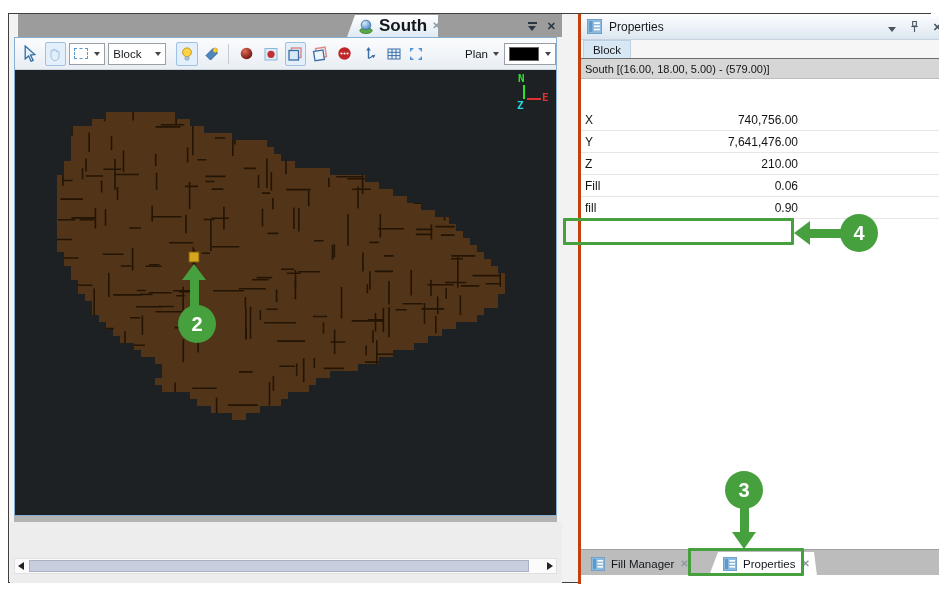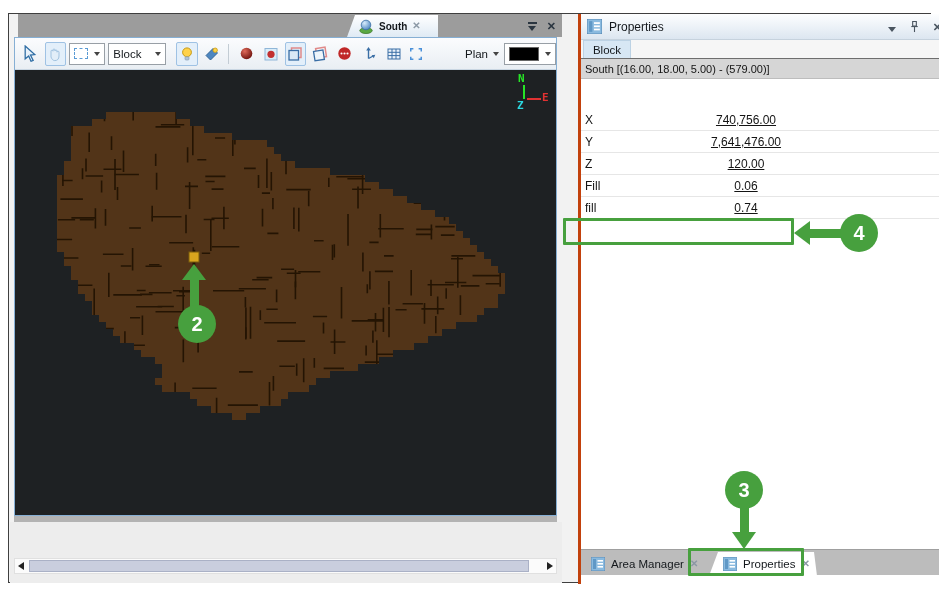--- a/index.html
+++ b/index.html
@@ -5,21 +5,21 @@
   html,body{margin:0;padding:0;background:#ffffff;width:939px;height:589px;overflow:hidden;
     font-family:"Liberation Sans",sans-serif;-webkit-font-smoothing:antialiased;}
   *{box-sizing:border-box;}
   .frame{position:absolute;left:8px;top:13px;width:923px;height:570px;border:1px solid #3f3f3f;background:#f2f2f2;}
 
   
   .tabstrip{position:absolute;left:9px;top:0;width:544px;height:23px;background:#9c9c9c;}
   .doc-tab{position:absolute;left:316px;top:1px;width:104px;height:22px;
     background:linear-gradient(#ffffff,#dfeaf4);clip-path:polygon(13px 100%,21px 0,100% 0,100% 100%);
     display:flex;align-items:center;padding-left:24px;gap:5px;}
-  .doc-tab .lbl{font-weight:bold;font-size:10px;color:#14181c;}
+  .doc-tab .lbl{font-weight:bold;font-size:17px;color:#14181c;}
   .tab-close{color:#8b98a5;font-size:10px;font-weight:bold;line-height:1;cursor:default;}
   .strip-btns{position:absolute;right:6px;top:5px;display:flex;gap:10px;align-items:center;height:14px;}
   .menu-chev{width:9px;height:12px;position:relative;}
   .menu-chev::before{content:"";position:absolute;left:0;top:2px;width:9px;height:2px;background:#2a3540;}
   .menu-chev::after{content:"";position:absolute;left:0;top:6px;border-left:4.5px solid transparent;border-right:4.5px solid transparent;border-top:5px solid #2a3540;}
   .strip-x{color:#2a3540;font-size:11px;font-weight:bold;line-height:1;}
 
   .view-panel{position:absolute;left:5px;top:23px;width:543px;height:479px;border:1px solid #86afd4;background:#eef3f8;}
   .toolbar{position:absolute;left:0;top:0;width:541px;height:32px;background:linear-gradient(#fbfcfe,#e9eef3);
     display:flex;align-items:center;padding-left:5px;gap:3px;border-bottom:1px solid #c9d6e2;}
@@ -64,21 +64,21 @@
   .block-tab{position:absolute;left:2px;top:0;width:48px;height:18px;background:#d7e7f4;display:flex;align-items:center;justify-content:center;
     font-size:11.5px;color:#14181c;border:1px solid #bcd2e4;border-bottom:none;}
   .south-bar{position:absolute;left:0;top:45px;width:369px;height:20px;background:#d6d6d6;display:flex;align-items:center;
     padding-left:4px;font-size:11px;color:#141414;border-bottom:1px solid #bdbdbd;}
   .grid-header{position:absolute;left:0;top:65px;width:369px;height:30px;background:#fff;border-bottom:1px solid #c9c9c9;display:flex;}
   .gh-cell{display:flex;align-items:center;justify-content:center;font-weight:bold;font-size:12px;color:#141414;border-right:1px solid #d8d8d8;}
   .gh-item{width:113px;} .gh-value{width:110px;} .gh-extra{flex:1;border-right:none;}
   .grid-rows{position:absolute;left:0;top:95px;width:369px;}
   .prop-row{height:22px;display:flex;align-items:center;border-bottom:1px solid #e6e6e6;font-size:12px;color:#141414;}
   .prop-row .item{width:113px;padding-left:4px;}
-  .prop-row .value{width:110px;text-align:center;padding-right:6px;text-decoration:underline;}
+  .prop-row .value{width:110px;text-align:right;padding-right:6px;}
 
   .bottom-tabstrip{position:absolute;left:0;top:535px;width:369px;height:26px;background:#bcbcbc;border-top:1px solid #9f9f9f;}
   .bt-tab{position:absolute;top:2px;height:24px;display:flex;align-items:center;gap:6px;font-size:11.5px;color:#14181c;padding:0 6px;}
   .bt-vm{left:4px;width:122px;}
   .bt-props{left:128px;width:108px;background:#ffffff;clip-path:polygon(9px 0,calc(100% - 3px) 0,100% 100%,0 100%);padding-left:14px;}
 
   
   .ann-circle{position:absolute;width:38px;height:38px;border-radius:50%;background:var(--green);
     display:flex;align-items:center;justify-content:center;color:#fff;font-weight:bold;font-size:20px;z-index:30;}
   .ann-shaft{position:absolute;background:var(--green);z-index:30;}
@@ -604,44 +604,44 @@
         <div class="prop-row">
           <div class="item">X</div>
           <div class="value">740,756.00</div>
         </div>
         <div class="prop-row">
           <div class="item">Y</div>
           <div class="value">7,641,476.00</div>
         </div>
         <div class="prop-row">
           <div class="item">Z</div>
-          <div class="value">120.00</div>
+          <div class="value">210.00</div>
         </div>
         <div class="prop-row">
           <div class="item">Fill</div>
           <div class="value">0.06</div>
         </div>
         <div class="prop-row">
           <div class="item">fill</div>
-          <div class="value">0.74</div>
+          <div class="value">0.90</div>
         </div>
       </div>
 
     <div class="bottom-tabstrip">
       <div class="bt-tab bt-vm">
         <span>
           <svg width="14" height="14" viewBox="0 0 14 14">
               <rect width="14" height="14" rx="1.5" fill="#8abadf" stroke="#5a8cb8"></rect>
               <rect x="2" y="2" width="3" height="10" fill="#5f98c6"></rect>
               <rect x="6.5" y="3" width="5.5" height="1.6" fill="#fff"></rect>
               <rect x="6.5" y="6" width="5.5" height="1.6" fill="#fff"></rect>
               <rect x="6.5" y="9" width="5.5" height="1.6" fill="#fff"></rect>
             </svg>
         </span>
-        <span>Area Manager</span>
+        <span>Fill Manager</span>
         <span class="tab-close">✕</span>
       </div>
       <div class="bt-tab bt-props">
         <span>
           <svg width="14" height="14" viewBox="0 0 14 14">
               <rect width="14" height="14" rx="1.5" fill="#8abadf" stroke="#5a8cb8"></rect>
               <rect x="2" y="2" width="3" height="10" fill="#5f98c6"></rect>
               <rect x="6.5" y="3" width="5.5" height="1.6" fill="#fff"></rect>
               <rect x="6.5" y="6" width="5.5" height="1.6" fill="#fff"></rect>
               <rect x="6.5" y="9" width="5.5" height="1.6" fill="#fff"></rect>

